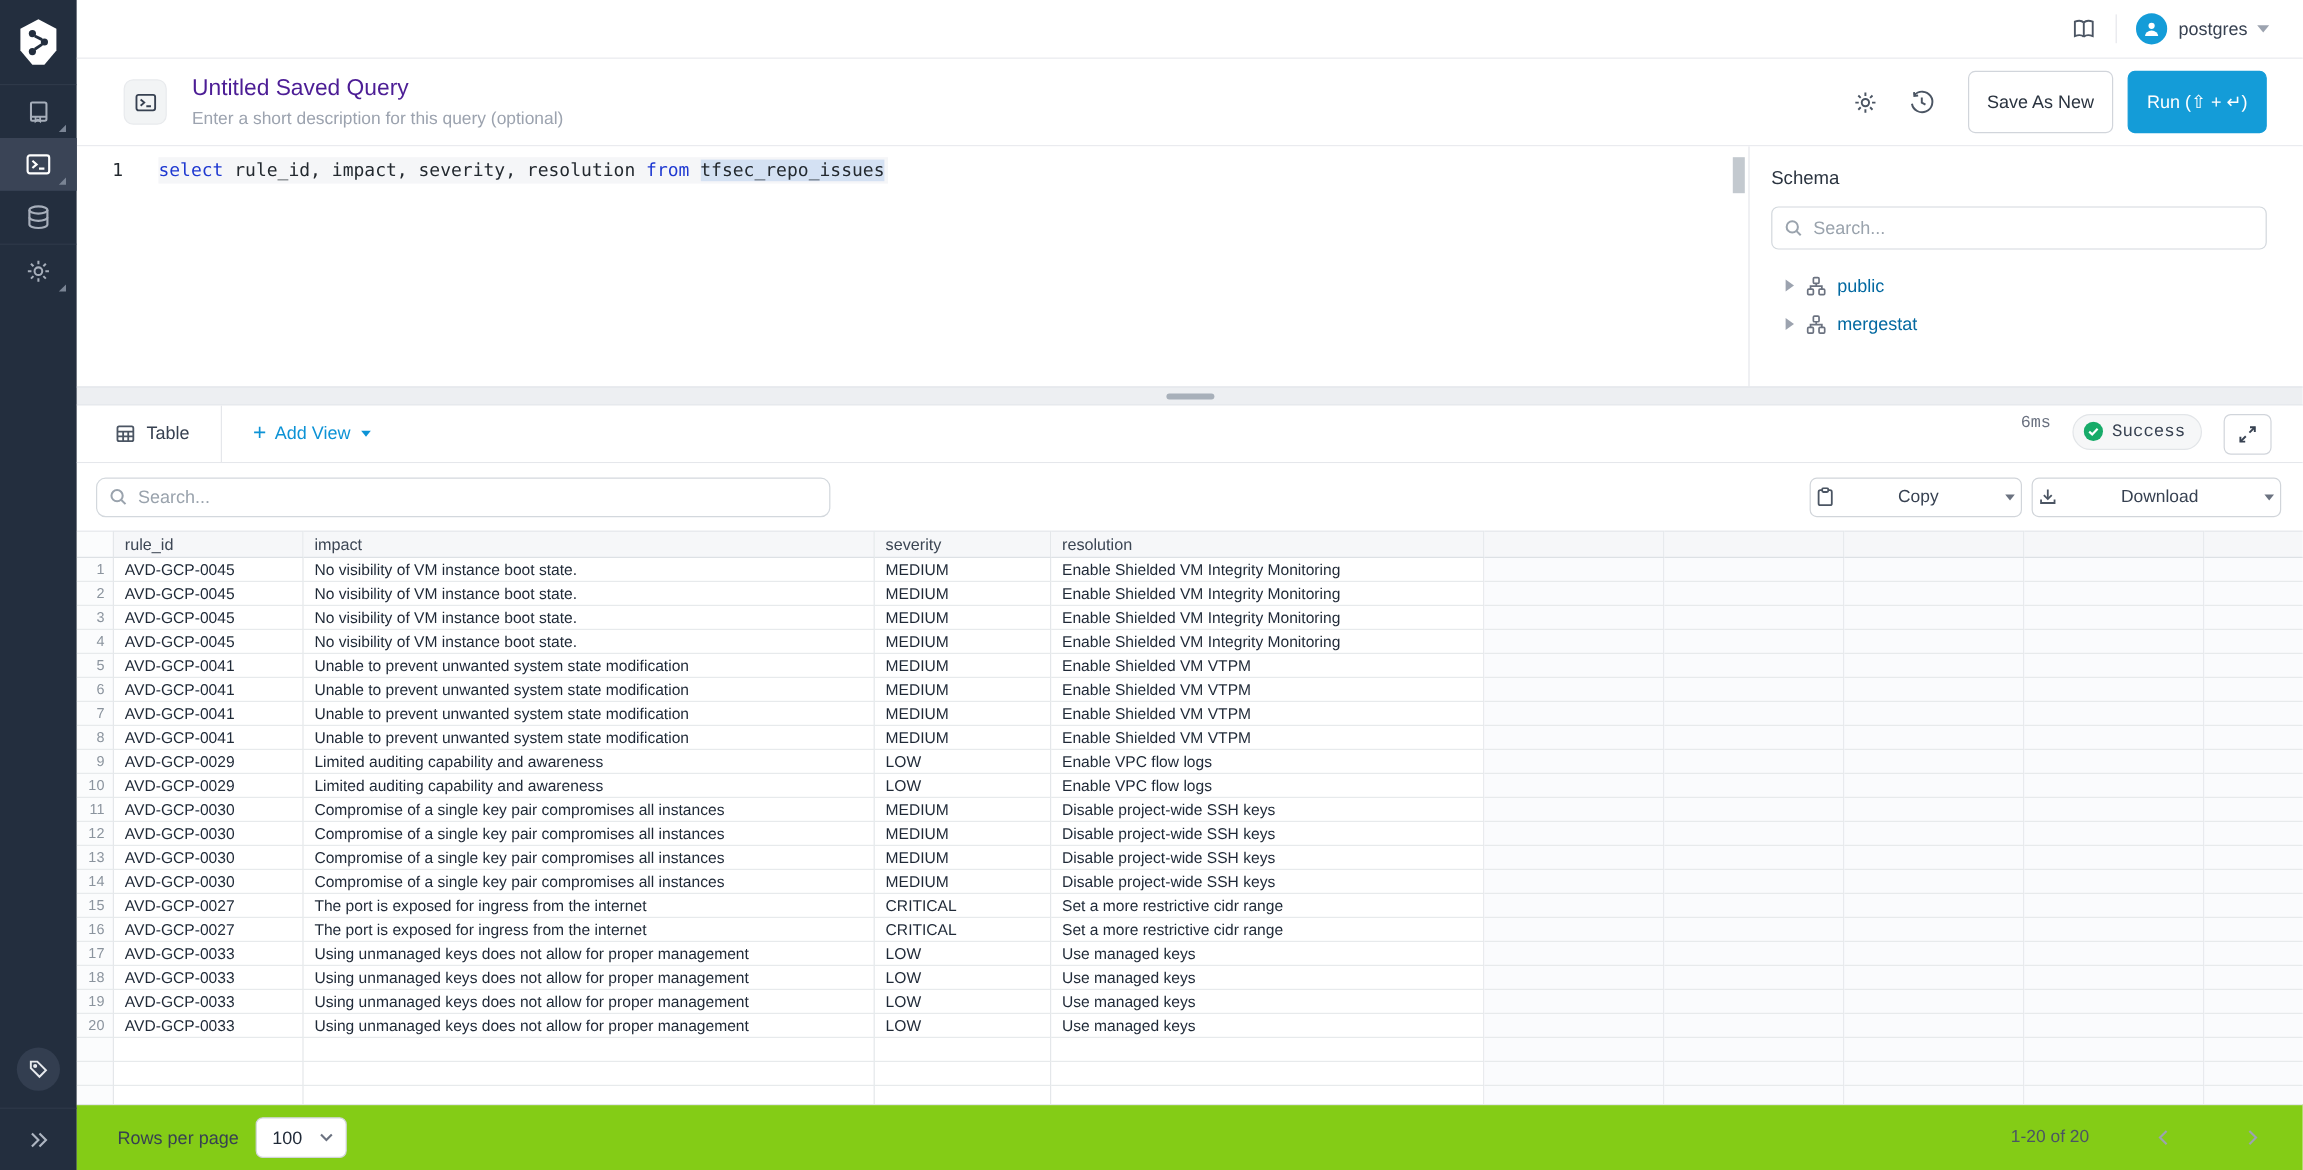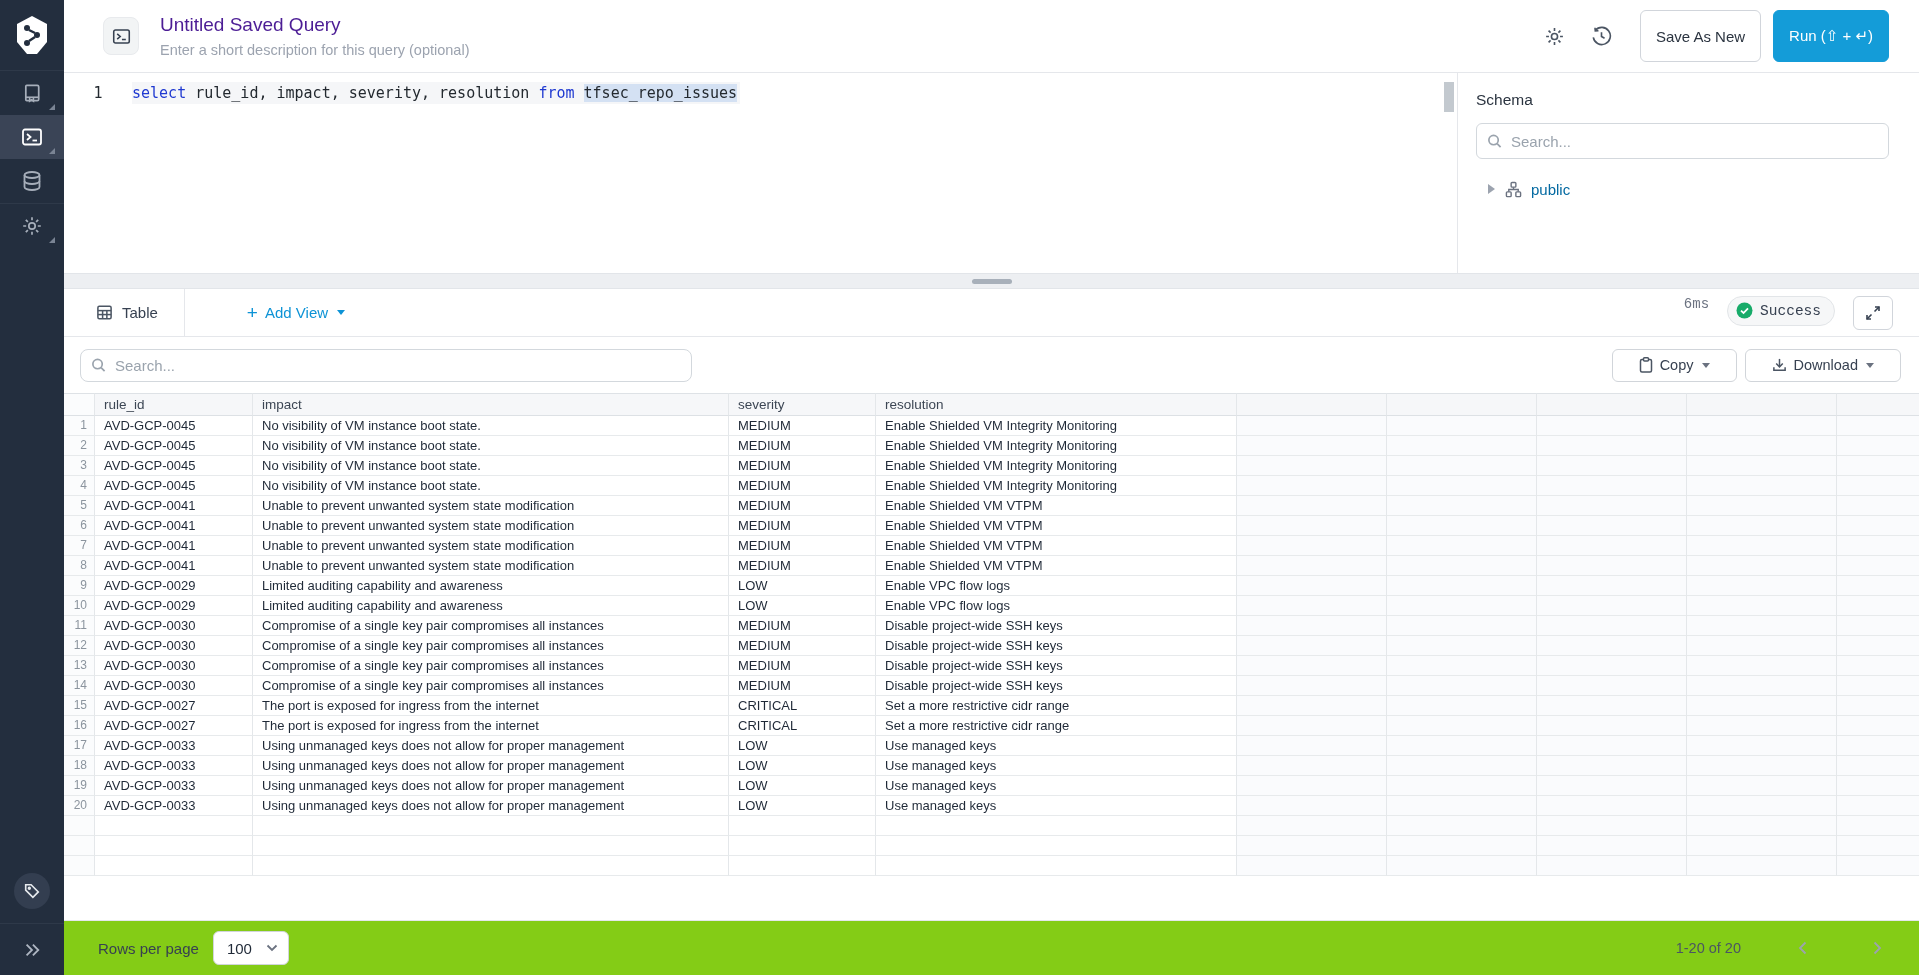--- a/index.html
+++ b/index.html
@@ -61,38 +61,38 @@
   .tree-item { display:flex; align-items:center; height:32px; cursor:pointer; }
   .tree-item .tri { width:0; height:0; border-top:5px solid transparent; border-bottom:5px solid transparent; border-left:7px solid #9ca3af; margin-left:12px; }
   .tree-item .schema-ico { margin-left:10px; color:#6b7280; }
   .tree-item .lbl { margin-left:9px; font-size:15px; color:#0369a1; }
 
   
   .band { height:16px; background:#edeff2; border-top:1px solid #e2e5e9; border-bottom:1px solid #e2e5e9; display:flex; align-items:center; justify-content:center; }
   .band .pill { width:40px; height:5px; border-radius:3px; background:#a8b0ba; cursor:row-resize; }
 
   
-  .results-bar { height:48px; border-bottom:1px solid #e5e7eb; display:flex; align-items:center; background:#fff;gap:36px; }
+  .results-bar { height:48px; border-bottom:1px solid #e5e7eb; display:flex; align-items:center; background:#fff; }
   .tab { height:48px; display:flex; align-items:center; padding:0 26px 0 32px; border-right:1px solid #e5e7eb; color:#374151; font-size:15px; font-weight:500; cursor:pointer; }
   .tab svg { margin-right:9px; color:#4b5563; }
   .add-view { display:flex; align-items:center; color:#0d93d6; font-size:15px; font-weight:500; margin-left:26px; cursor:pointer; }
   .add-view .plus { font-size:19px; font-weight:400; margin-right:7px; line-height:1; }
   .add-view .caret { border-top-color:#0d93d6; margin-left:9px; border-left-width:4px; border-right-width:4px; border-top-width:5px; }
   .results-right { margin-left:auto; display:flex; align-items:flex-start; padding-right:26px;font-family:Liberation Mono, monospace; }
   .duration { font-size:14px; color:#6b7280; }
   .status-pill { display:flex; align-items:center; height:30px; border:1px solid #e2e5e8; background:#f6f7f8; border-radius:15px; padding:0 13px 0 8px; margin-left:18px; }
   .status-pill .lbl { font-size:14.5px; color:#374151; margin-left:7px; }
   .expand-btn { width:40px; height:34px; border:1px solid #d1d5db; background:#fff; border-radius:6px; display:flex; align-items:center; justify-content:center; color:#374151; margin-left:18px; cursor:pointer; }
 
   
   .filter-row { height:56px; display:flex; align-items:center; padding:0 18px 0 16px; background:#fff; }
   .filter-row .search-wrap { margin-top:0; width:612px; }
   .filter-row .search-input { height:33px; border-radius:8px; }
   .filter-actions { margin-left:auto; display:flex; align-items:center; gap:8px; }
-  .mini-btn { display:flex; align-items:center; height:33px; background:#fff; border:1px solid #d1d5da; border-radius:6px; padding:0 26px; font-size:14.5px; color:#374151; font-weight:500; cursor:pointer; font-family:"Liberation Sans",sans-serif; }
+  .mini-btn { display:flex; align-items:center; height:33px; background:#fff; border:1px solid #d1d5da; border-radius:6px; padding:0 5px; font-size:14.5px; color:#374151; font-weight:500; cursor:pointer; font-family:"Liberation Sans",sans-serif;gap:47px; }
   .mini-btn svg { margin-right:7px; color:#4b5563; }
   .mini-btn .caret { margin-left:8px; border-left-width:4px; border-right-width:4px; border-top-width:5px; border-top-color:#6b7280; }
 
   
   .grid-wrap { flex:1; overflow:hidden; background:#fff; }
   .grid { display:grid; grid-template-columns:31px 158px 476px 147px 361px repeat(5,150px); }
   .c { height:20px; line-height:19px; font-size:13px; border-right:1px solid #e4e7ea; border-bottom:1px solid #e7eaec; padding:0 6px 0 9px; white-space:nowrap; overflow:hidden; color:#1f2937; }
   .c.h { height:23px; line-height:22px; background:#f6f7f9; border-top:1px solid #dee2e6; color:#3c4654; font-size:13.5px; border-bottom:1px solid #dde1e5; }
   .c.num { text-align:right; color:#8b949e; font-size:12px; background:#fbfcfd; padding-right:7px; }
   .c.ghost { background:#fafbfd; }
@@ -181,20 +181,38 @@
       <svg width="18" height="16" viewBox="0 0 20 16" fill="none" stroke="currentColor" stroke-width="2">
         <polyline points="4,2 10,8 4,14"></polyline>
         <polyline points="11,2 17,8 11,14"></polyline>
       </svg>
     </span>
   </div>
 </aside>
 
 <div class="main">
 
+  <header class="topbar">
+    <span class="docs">
+      <svg width="21" height="20" viewBox="0 0 24 22" fill="none" stroke="currentColor" stroke-width="1.8">
+        <path d="M12 5 C10 3,6.5 3,3.5 4.2 V18 C6.5 16.8,10 16.8,12 18.6"></path>
+        <path d="M12 5 C14 3,17.5 3,20.5 4.2 V18 C17.5 16.8,14 16.8,12 18.6"></path>
+        <line x1="12" y1="5" x2="12" y2="18.6"></line>
+      </svg>
+    </span>
+    <span class="vdiv"></span>
+    <span class="avatar">
+      <svg width="16" height="16" viewBox="0 0 16 16" fill="#ffffff">
+        <circle cx="8" cy="5.5" r="2.6"></circle>
+        <path d="M2.5 14 a5.5 4.5 0 0 1 11 0 Z"></path>
+      </svg>
+    </span>
+    <span class="user-name">postgres</span>
+    <span class="caret"></span>
+  </header>
 
   <div class="title-row">
     <div class="title-icon-box">
       <span>
         <svg width="19" height="19" viewBox="0 0 22 22" fill="none" stroke="currentColor" stroke-width="1.8">
           <rect x="2" y="3.5" width="18" height="15" rx="2"></rect>
           <polyline points="6,8 9.5,11 6,14"></polyline>
           <line x1="11.5" y1="14.5" x2="16" y2="14.5"></line>
         </svg>
       </span>
@@ -254,20 +272,32 @@
             <span class="schema-ico">
               <svg width="17" height="17" viewBox="0 0 18 18" fill="none" stroke="currentColor" stroke-width="1.5">
                 <rect x="6.5" y="1.5" width="5" height="5" rx="1"></rect>
                 <rect x="1.5" y="11.5" width="5" height="5" rx="1"></rect>
                 <rect x="11.5" y="11.5" width="5" height="5" rx="1"></rect>
                 <path d="M9 6.5 v2.5 M4 11.5 V9 h10 v2.5"></path>
               </svg>
             </span>
             <span class="lbl">public</span>
           </div>
+          <div class="tree-item">
+            <span class="tri"></span>
+            <span class="schema-ico">
+              <svg width="17" height="17" viewBox="0 0 18 18" fill="none" stroke="currentColor" stroke-width="1.5">
+                <rect x="6.5" y="1.5" width="5" height="5" rx="1"></rect>
+                <rect x="1.5" y="11.5" width="5" height="5" rx="1"></rect>
+                <rect x="11.5" y="11.5" width="5" height="5" rx="1"></rect>
+                <path d="M9 6.5 v2.5 M4 11.5 V9 h10 v2.5"></path>
+              </svg>
+            </span>
+            <span class="lbl">mergestat</span>
+          </div>
         </div>
     </aside>
   </div>
 
   <div class="band">
     <div class="pill"></div>
   </div>
 
   <div class="results-bar">
     <div class="tab">

